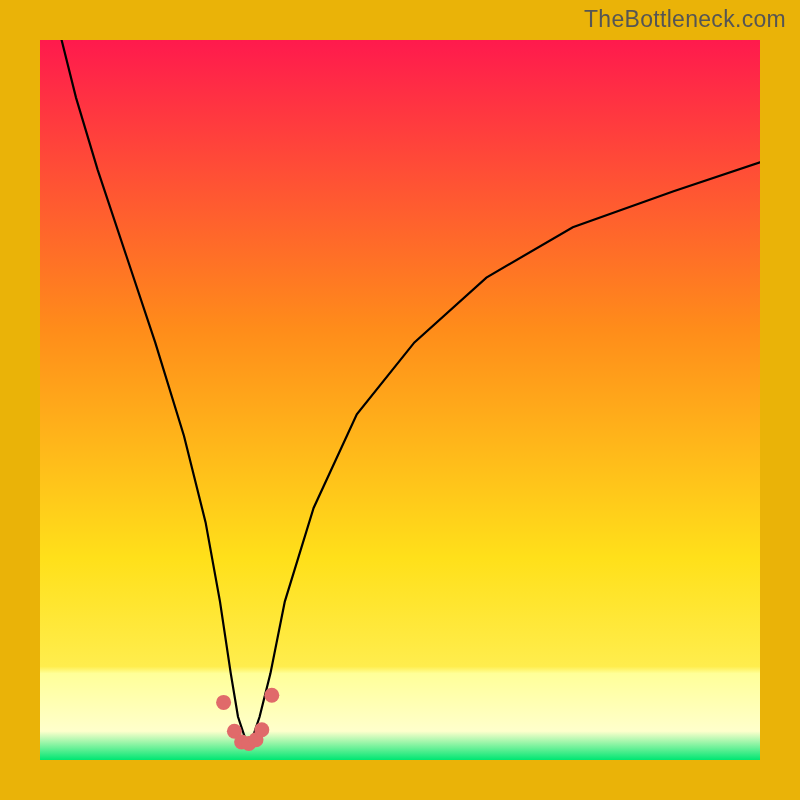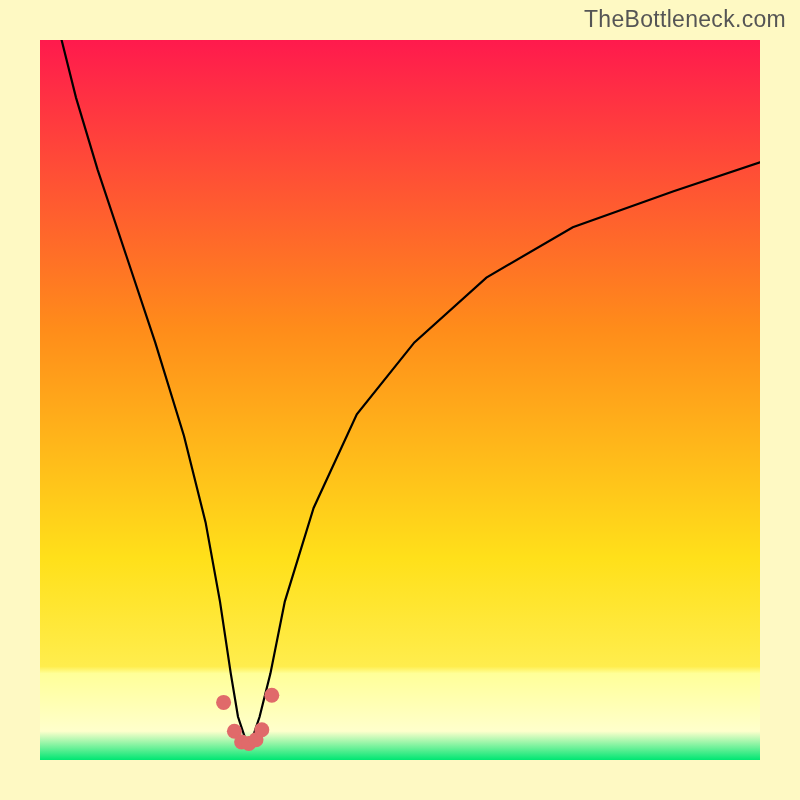--- a/index.html
+++ b/index.html
@@ -9,21 +9,21 @@
     height: 800px;
     overflow: hidden;
     background: #000;
     font-family: Arial, Helvetica, sans-serif;
   }
   .frame {
     position: absolute;
     left: 0; top: 0;
     width: 800px;
     height: 800px;
-    background: #fef9c3;
+    background: #eab308;
     text-align: right;
   }
   .plot {
     position: absolute;
     left: 40px;
     top: 40px;
     width: 720px;
     height: 720px;
     overflow: hidden;
   }

